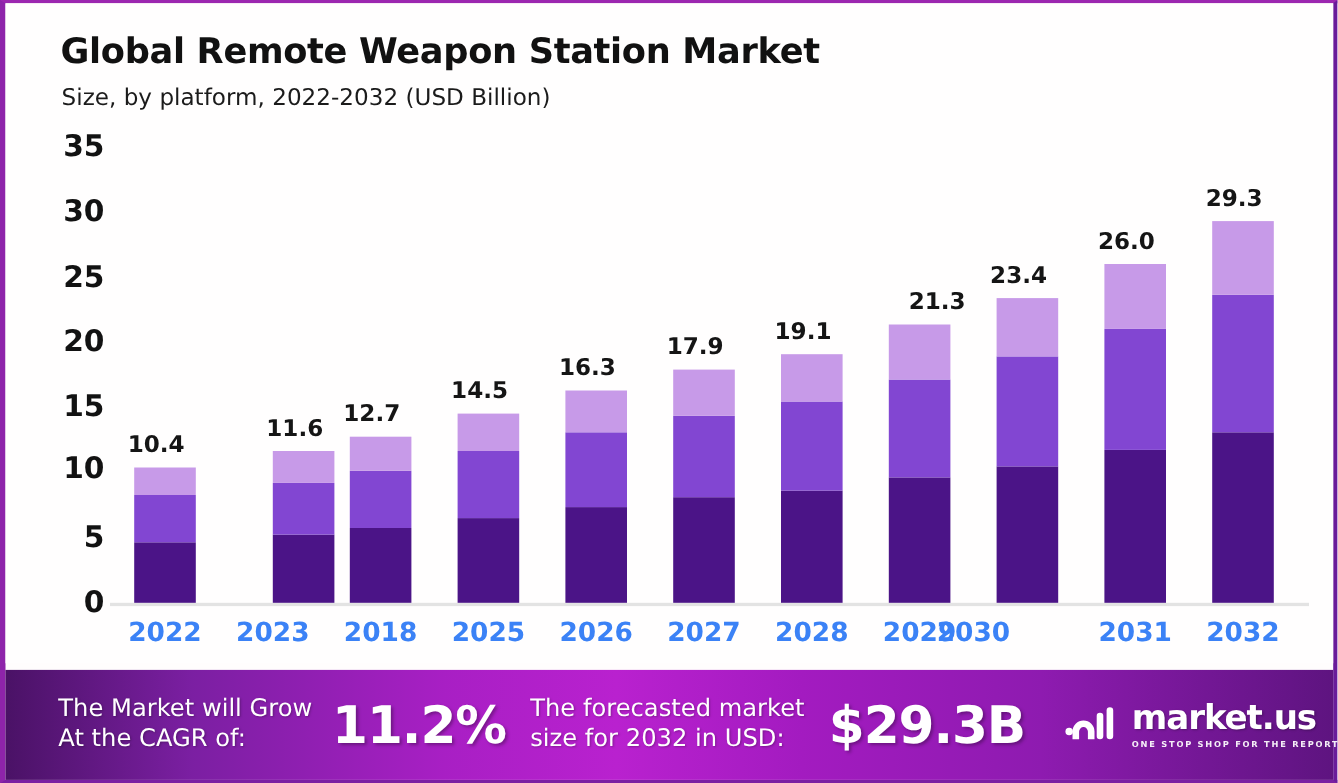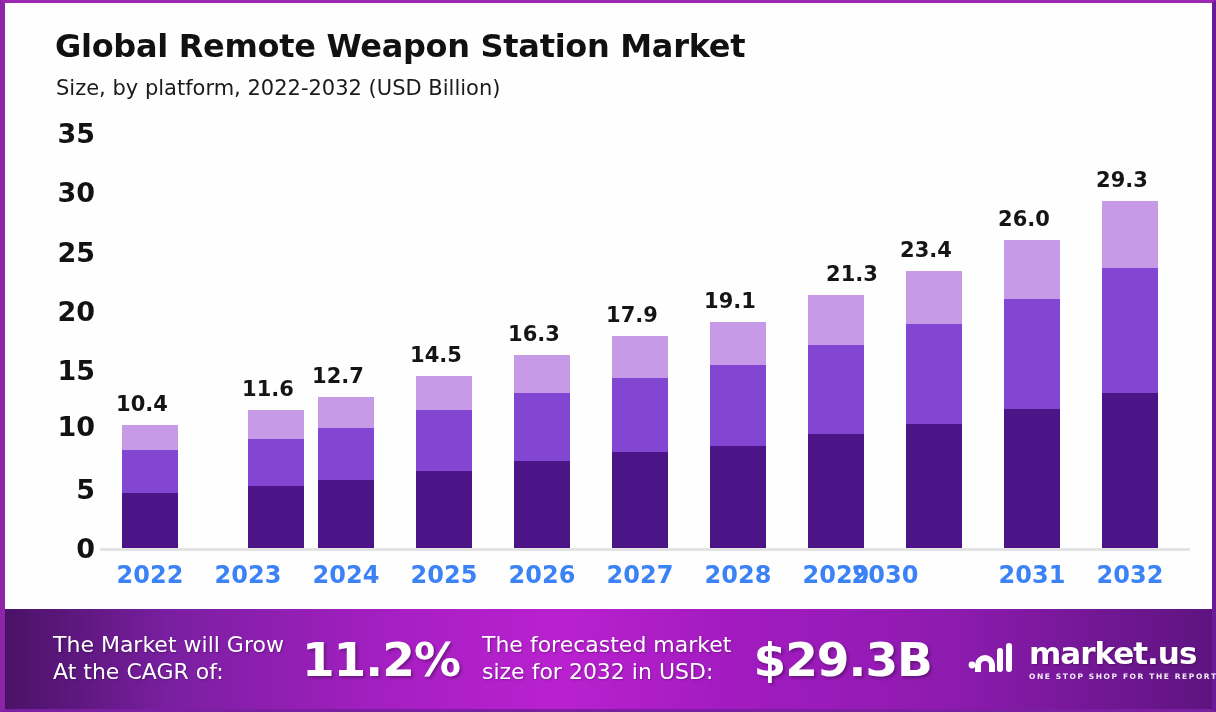--- a/index.html
+++ b/index.html
@@ -175,21 +175,21 @@
           <div class="bar-group" style="left: 1002px; height: 415px;">
             <div class="seg seg-land" style="bottom: 0px; height: 155.329px;"></div>
             <div class="seg seg-air" style="bottom: 155.329px; height: 124.5px;"></div>
             <div class="seg seg-naval" style="bottom: 279.829px; height: 67.5857px;"></div>
             <div class="bar-value" style="bottom: 356.414px;">29.3</div>
           </div>
         </div>
       <div id="xlabels">
           <div class="xlabel" style="left: 90px;">2022</div>
           <div class="xlabel" style="left: 188px;">2023</div>
-          <div class="xlabel" style="left: 286px;">2024</div>
+          <div class="xlabel" style="left: 286px;">2018</div>
           <div class="xlabel" style="left: 384px;">2025</div>
           <div class="xlabel" style="left: 482px;">2026</div>
           <div class="xlabel" style="left: 580px;">2027</div>
           <div class="xlabel" style="left: 678px;">2028</div>
           <div class="xlabel" style="left: 776px;">2029</div>
           <div class="xlabel" style="left: 825px;">2030</div>
           <div class="xlabel" style="left: 972px;">2031</div>
           <div class="xlabel" style="left: 1070px;">2032</div>
         </div>
     </div>

